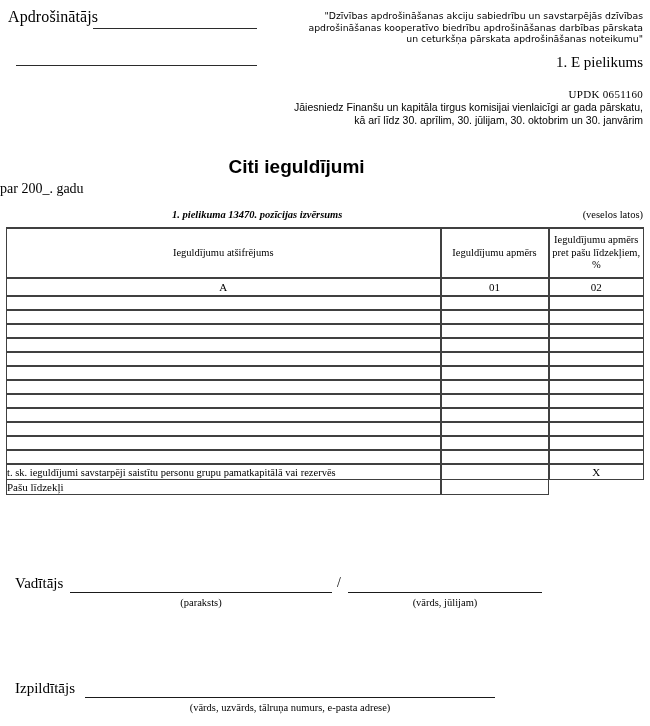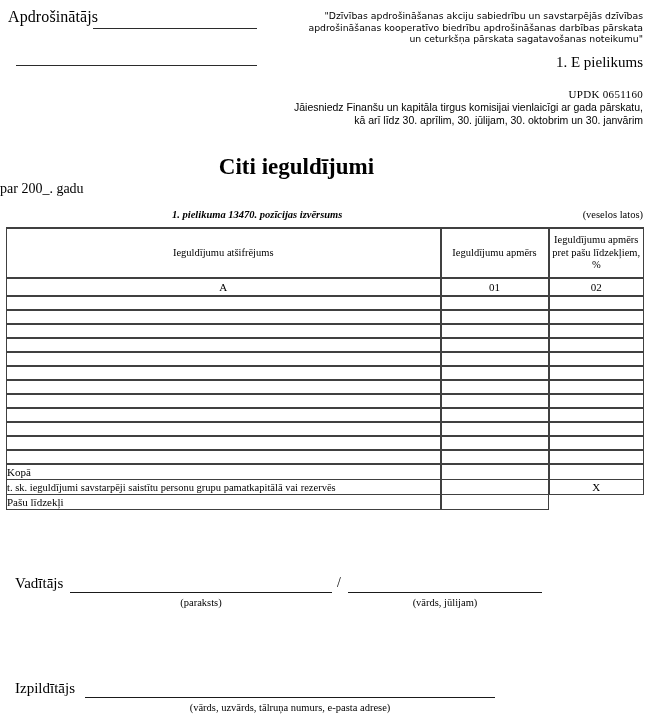--- a/index.html
+++ b/index.html
@@ -88,23 +88,23 @@
     white-space: nowrap;
   }
 
   
   #form-title {
     position: absolute;
     left: 0;
     top: 156px;
     width: 593px;
     text-align: center;
-    font-family: Liberation Serif, serif;
+    font-family: Liberation Sans, sans-serif;
     font-weight: bold;
-    font-size: 23px;
+    font-size: 19px;
     line-height: 22px;
   }
   #form-period {
     position: absolute;
     left: 0;
     top: 180px;
     width: 650px;
     text-align: left;
     font-family: "Liberation Serif", "DejaVu Serif", serif;
     font-size: 14px;
@@ -259,21 +259,21 @@
 
 <div id="insurer-field">
   <div id="insurer-label">Apdrošinātājs</div>
   <div id="insurer-line-1"></div>
   <div id="insurer-line-2"></div>
 </div>
 
 <div id="regulation-block">
   <div class="reg-line">"Dzīvības apdrošināšanas akciju sabiedrību un savstarpējās dzīvības</div>
   <div class="reg-line">apdrošināšanas kooperatīvo biedrību apdrošināšanas darbības pārskata</div>
-  <div class="reg-line">un ceturkšņa pārskata sagatavošanas noteikumu"</div>
+  <div class="reg-line">un ceturkšņa pārskata apdrošināšanas noteikumu"</div>
   <div id="annex-number">1. E pielikums</div>
 </div>
 
 <div id="updk-block">
   <div id="updk-code">UPDK 0651160</div>
   <div class="submit-line">Jāiesniedz Finanšu un kapitāla tirgus komisijai vienlaicīgi ar gada pārskatu,</div>
   <div class="submit-line">kā arī līdz 30. aprīlim, 30. jūlijam, 30. oktobrim un 30. janvārim</div>
 </div>
 
 <div id="form-title">Citi ieguldījumi</div>
@@ -358,25 +358,20 @@
         <td></td>
         <td class="outer-right"></td>
       </tr>
       <tr class="blank-row">
         <td class="outer-left"></td>
         <td></td>
         <td class="outer-right"></td>
       </tr>
     </tbody>
   <tbody id="table-summary-body">
-    <tr id="row-total">
-      <td class="label-cell-bold outer-left">Kopā</td>
-      <td class="x-cell"></td>
-      <td class="x-cell outer-right"></td>
-    </tr>
     <tr id="row-subtotal">
       <td class="label-cell-sub outer-left">t. sk. ieguldījumi savstarpēji saistītu personu grupu pamatkapitālā vai rezervēs</td>
       <td class="x-cell"></td>
       <td class="x-cell outer-right">X</td>
     </tr>
     <tr id="row-ownfunds" class="thick-bottom">
       <td class="label-cell-bold outer-left">Pašu līdzekļi</td>
       <td class="x-cell outer-right"></td>
       <td class="no-border-cell"></td>
     </tr>

